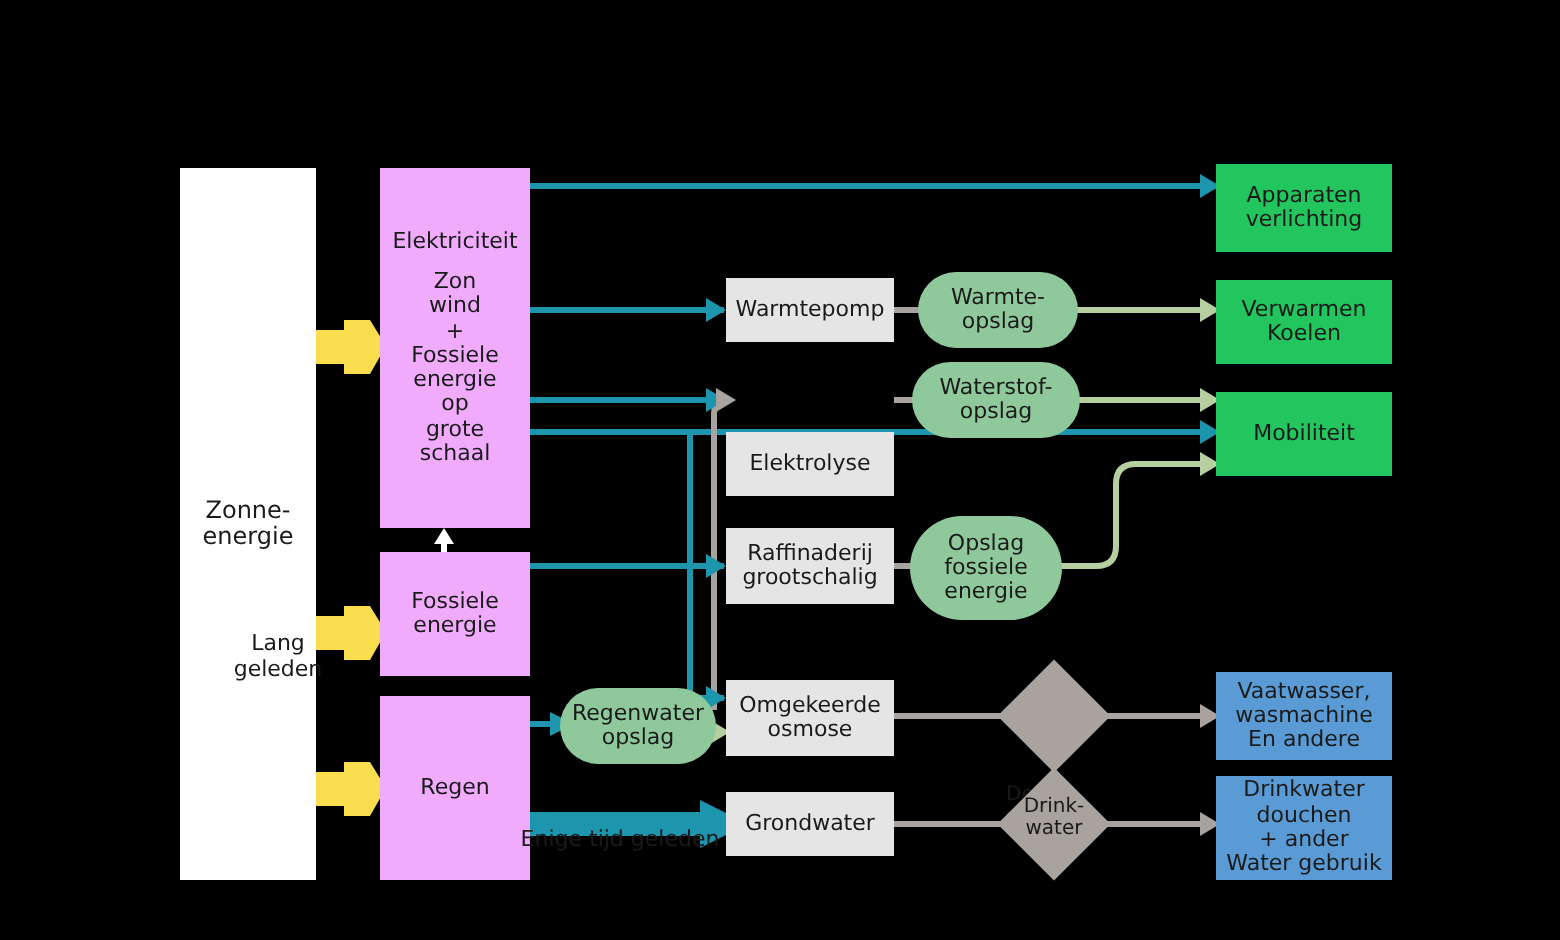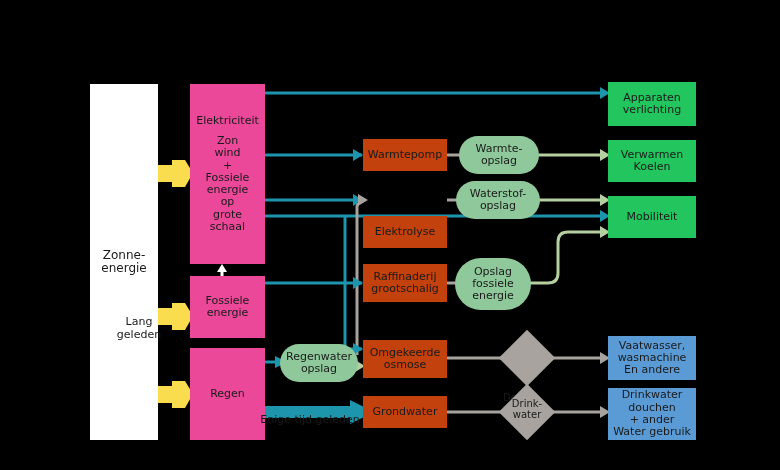--- a/index.html
+++ b/index.html
@@ -2,23 +2,23 @@
 <html><head>
 <meta charset="utf-8">
 <style>
   html,body{margin:0;padding:0;background:#000;}
   #stage{position:relative;width:780px;height:470px;background:#000;
          font-family:"DejaVu Sans", sans-serif; overflow:hidden;}
   .node{position:absolute;box-sizing:border-box;display:flex;align-items:center;
         justify-content:center;text-align:center;color:#1a1a1a;line-height:1.12;
         white-space:pre-line;z-index:5;}
   .yellow{background:#ffffff;}
-  .teal{background:#ec4899;}
+  .teal{background:#f0abfc;}
   .brightteal{background:#22c55e;}
-  .gray{background:#c2410c;}
+  .gray{background:#e5e5e5;}
   .blue{background:#5b9bd5;}
   .oval{background:#8fc99b;border-radius:999px;}
   .lbl{position:absolute;color:#1a1a1a;z-index:9;white-space:pre-line;
        text-align:center;line-height:1.12;}
   svg.conn{position:absolute;left:0;top:0;width:780px;height:470px;z-index:3;
            pointer-events:none;}
 </style>
 </head>
 <body>
 

